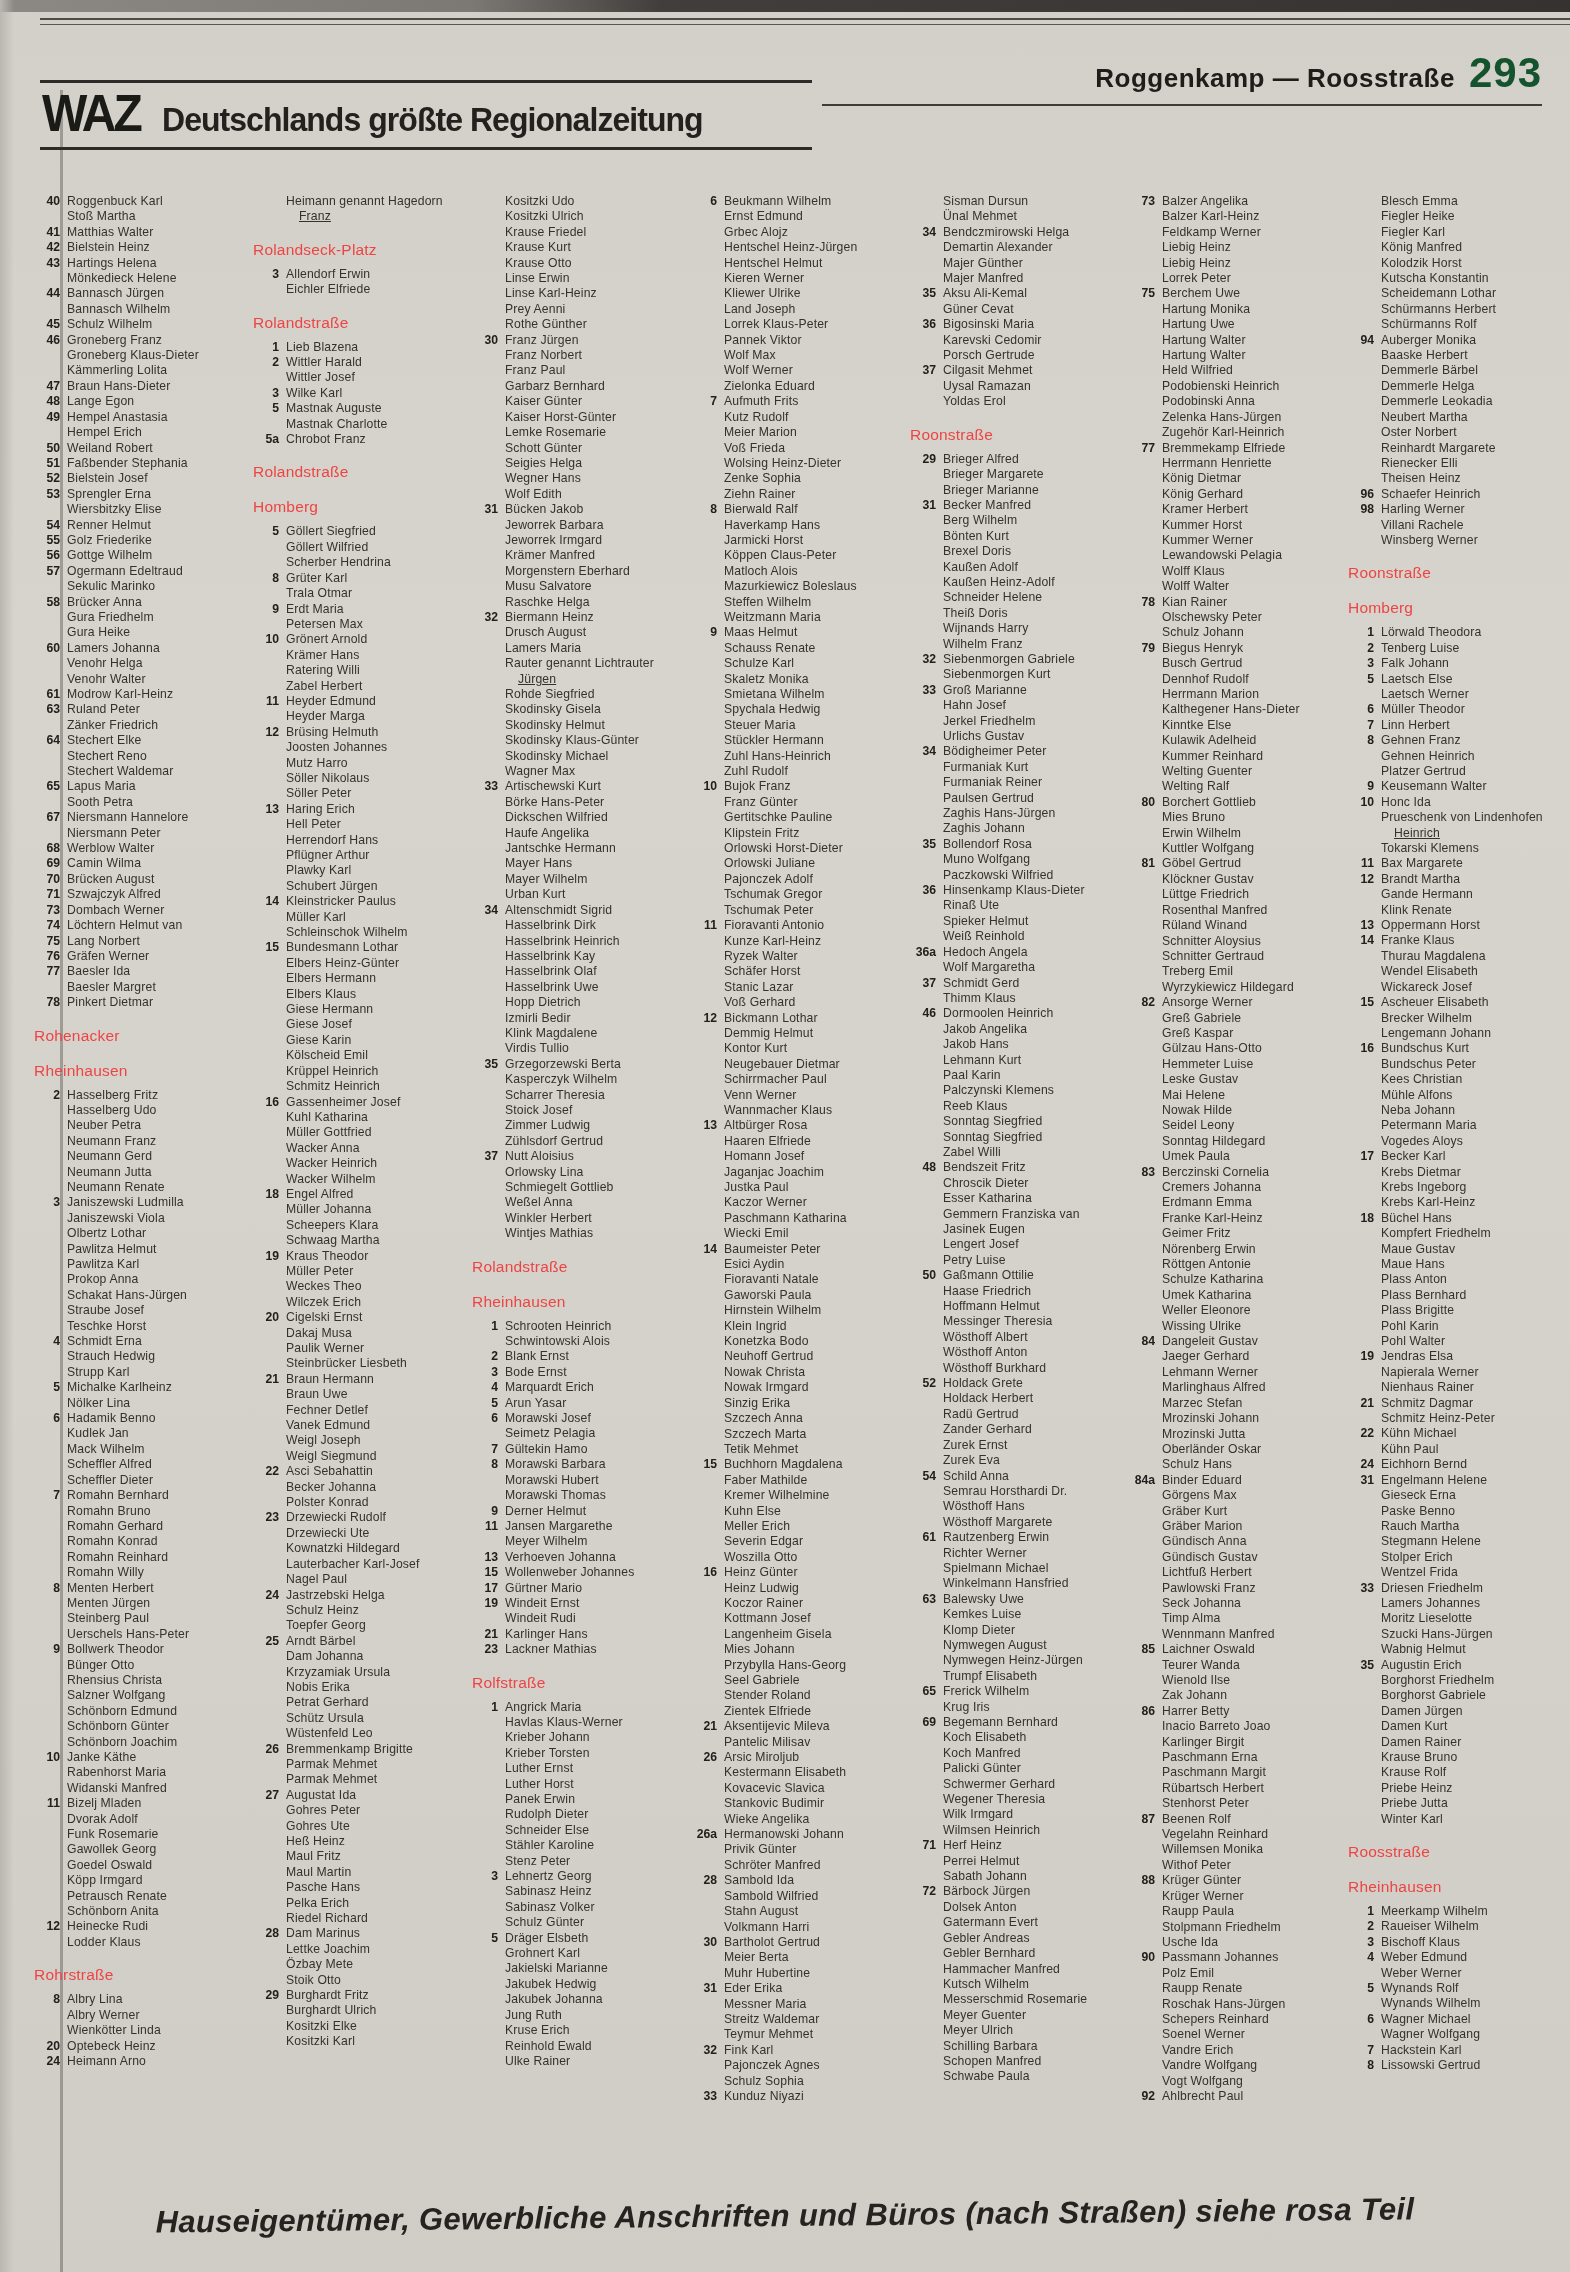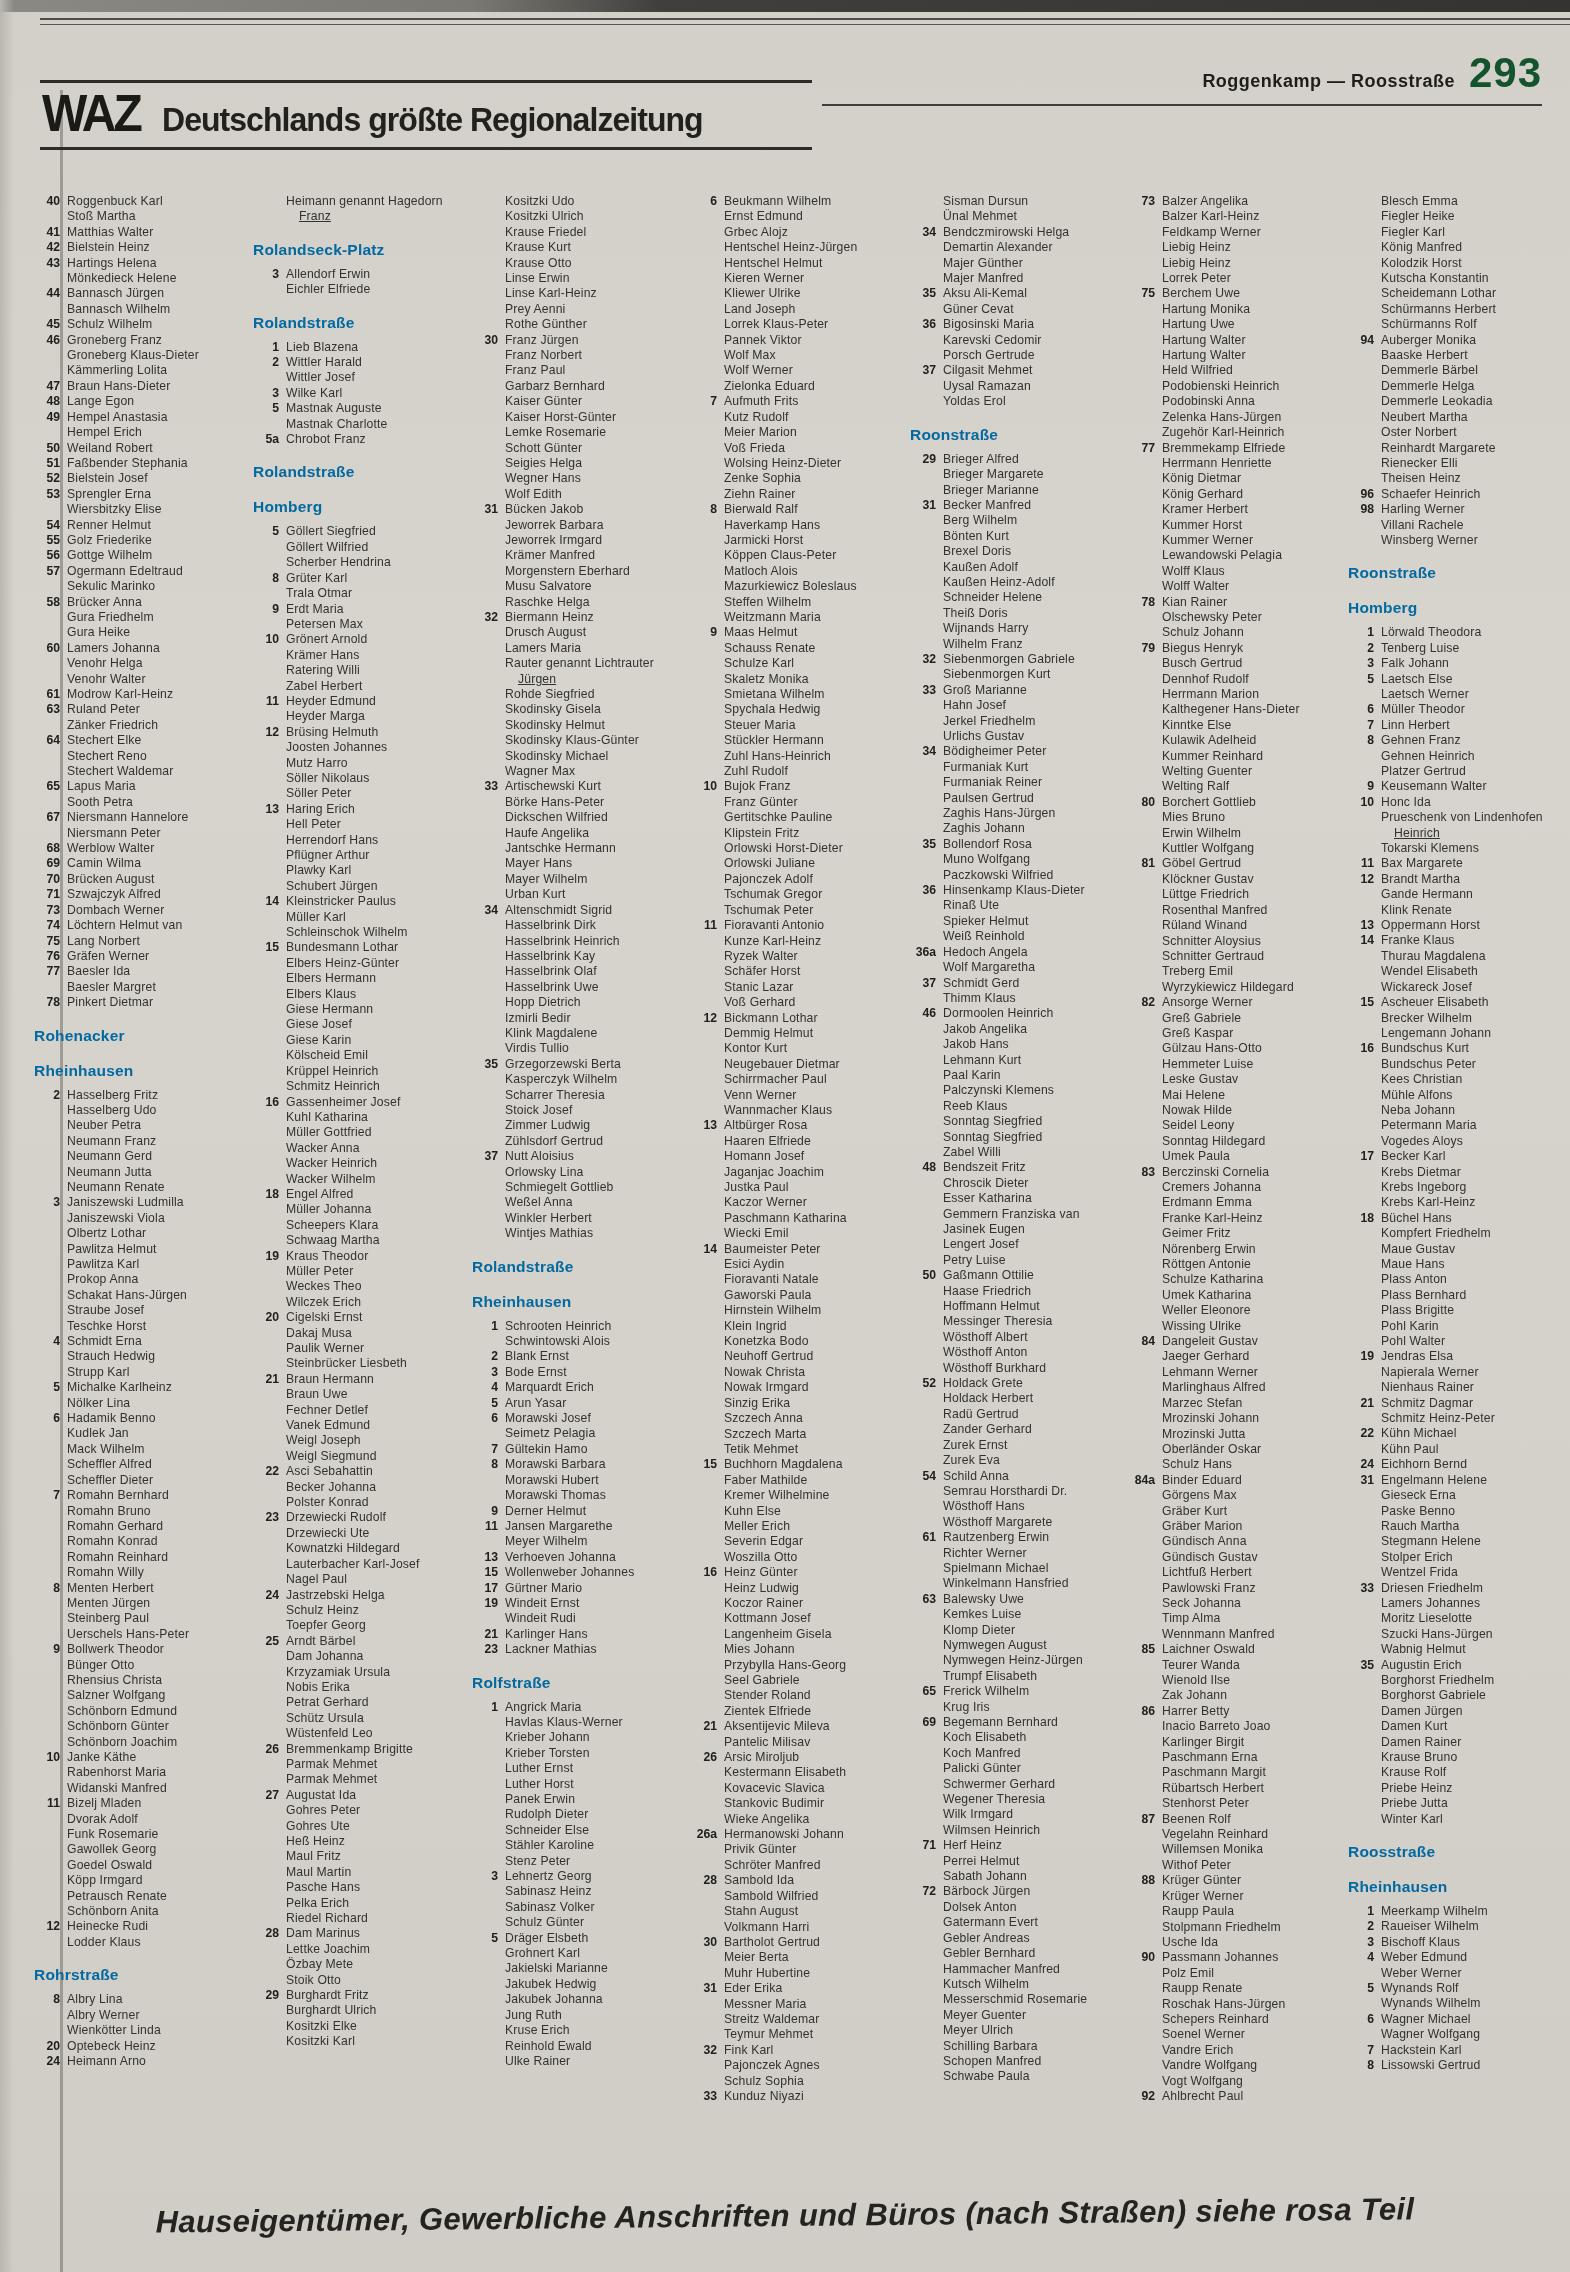--- a/index.html
+++ b/index.html
@@ -19,31 +19,31 @@
   .masthead{position:absolute;left:40px;top:80px;width:772px;}
   .masthead .rule{height:3px;background:#2c2b27;}
   .mast-line{display:flex;align-items:baseline;gap:18px;padding:6px 2px 8px 2px;text-align:right;}
   .logo{font-weight:900;font-size:50px;letter-spacing:-3px;color:#1a1a17;
     transform:scaleY(1.05) scaleX(.96);transform-origin:left bottom;line-height:1;}
   .tagline{font-weight:bold;font-size:34px;color:#22211e;letter-spacing:-1px;
     transform:scaleX(.94);transform-origin:left bottom;line-height:1;white-space:nowrap;}
 
   .pagehead{position:absolute;right:28px;top:52px;width:720px;text-align:right;}
   .pagehead-inner{display:flex;justify-content:flex-end;align-items:baseline;gap:14px;}
-  .section-range{font-weight:bold;font-size:18px;color:#1e1d1a;letter-spacing:.5px;white-space:nowrap;}
+  .section-range{font-weight:bold;font-size:26px;color:#1e1d1a;letter-spacing:.5px;white-space:nowrap;}
   .page-number{font-weight:900;font-size:42px;color:#14532d;letter-spacing:1px;line-height:1;}
   .pagehead .rule{margin-top:10px;height:2px;background:#3e3d39;}
 
   .columns{position:absolute;left:34px;top:190px;width:1532px;height:1998px;display:flex;overflow:hidden;}
   .col{flex:0 0 219px;width:219px;overflow:hidden;padding-top:4px;}
   .row{padding-left:33px;font-size:12.2px;line-height:15.4px;letter-spacing:.15px;color:#33322e;}
   .row .num{display:inline-block;width:26px;margin-left:-33px;margin-right:7px;
     text-align:right;font-weight:bold;color:#21201d;letter-spacing:0;}
   .row.cont2{padding-left:46px;text-decoration:underline;}
-  .hdr{font-weight:bold;font-size:15.5px;line-height:19px;color:#0369a1;
+  .hdr{font-weight:normal;font-size:15.5px;line-height:19px;color:#ef4444;
     margin:15px 0 8px 0;letter-spacing:.2px;}
   .hdr + .hdr{margin-top:16px;}
 
   .footer-line{position:absolute;left:0;top:2198px;width:100%;text-align:center;
     font-weight:bold;font-style:italic;font-size:31px;color:#242320;letter-spacing:.3px;
     transform:rotate(-0.6deg);}
 </style>
 </head>
 <body>
 

